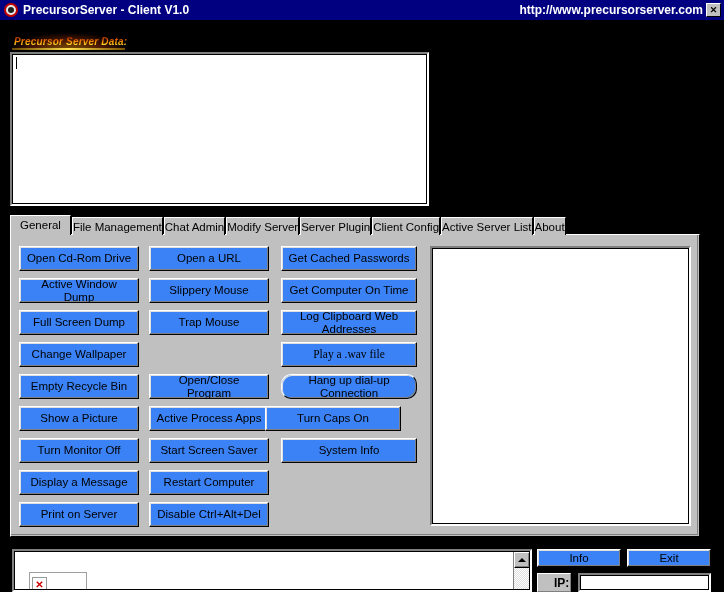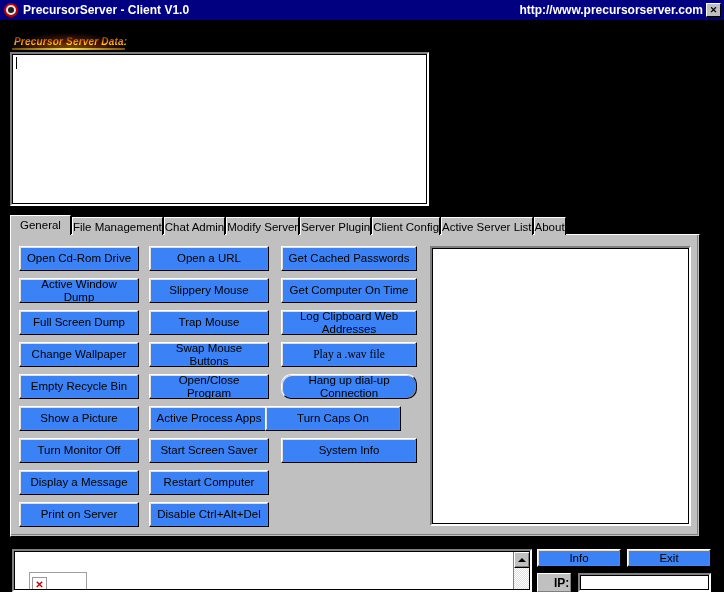--- a/index.html
+++ b/index.html
@@ -445,21 +445,20 @@
       <div class="btn95 col-btn" style="left:8px;  top:107px;">Change Wallpaper</div>
       <div class="btn95 col-btn" style="left:8px;  top:139px;">Empty Recycle Bin</div>
       <div class="btn95 col-btn" style="left:8px;  top:171px;">Show a Picture</div>
       <div class="btn95 col-btn" style="left:8px;  top:203px;">Turn Monitor Off</div>
       <div class="btn95 col-btn" style="left:8px;  top:235px;">Display a Message</div>
       <div class="btn95 col-btn" style="left:8px;  top:267px;">Print on Server</div>
 
       <div class="btn95 col-btn" style="left:138px; top:11px;">Open a URL</div>
       <div class="btn95 col-btn" style="left:138px; top:43px;">Slippery Mouse</div>
       <div class="btn95 col-btn" style="left:138px; top:75px;">Trap Mouse</div>
-      <div class="btn95 col-btn" style="left:138px; top:107px;">Swap Mouse Buttons</div>
       <div class="btn95 col-btn" style="left:138px; top:139px;">Open/Close Program</div>
       <div class="btn95 col-btn" style="left:138px; top:171px;">Active Process Apps</div>
       <div class="btn95 col-btn" style="left:138px; top:203px;">Start Screen Saver</div>
       <div class="btn95 col-btn" style="left:138px; top:235px;">Restart Computer</div>
       <div class="btn95 col-btn" style="left:138px; top:267px;">Disable Ctrl+Alt+Del</div>
 
       <div class="btn95 col3-btn" style="left:270px; top:11px;">Get Cached Passwords</div>
       <div class="btn95 col3-btn" style="left:270px; top:43px;">Get Computer On Time</div>
       <div class="btn95 col3-btn" style="left:270px; top:75px;">Log Clipboard Web Addresses</div>
       <div class="btn95 col3-btn" style="left:270px; top:107px;font-family:Liberation Serif, serif;">Play a .wav file</div>

